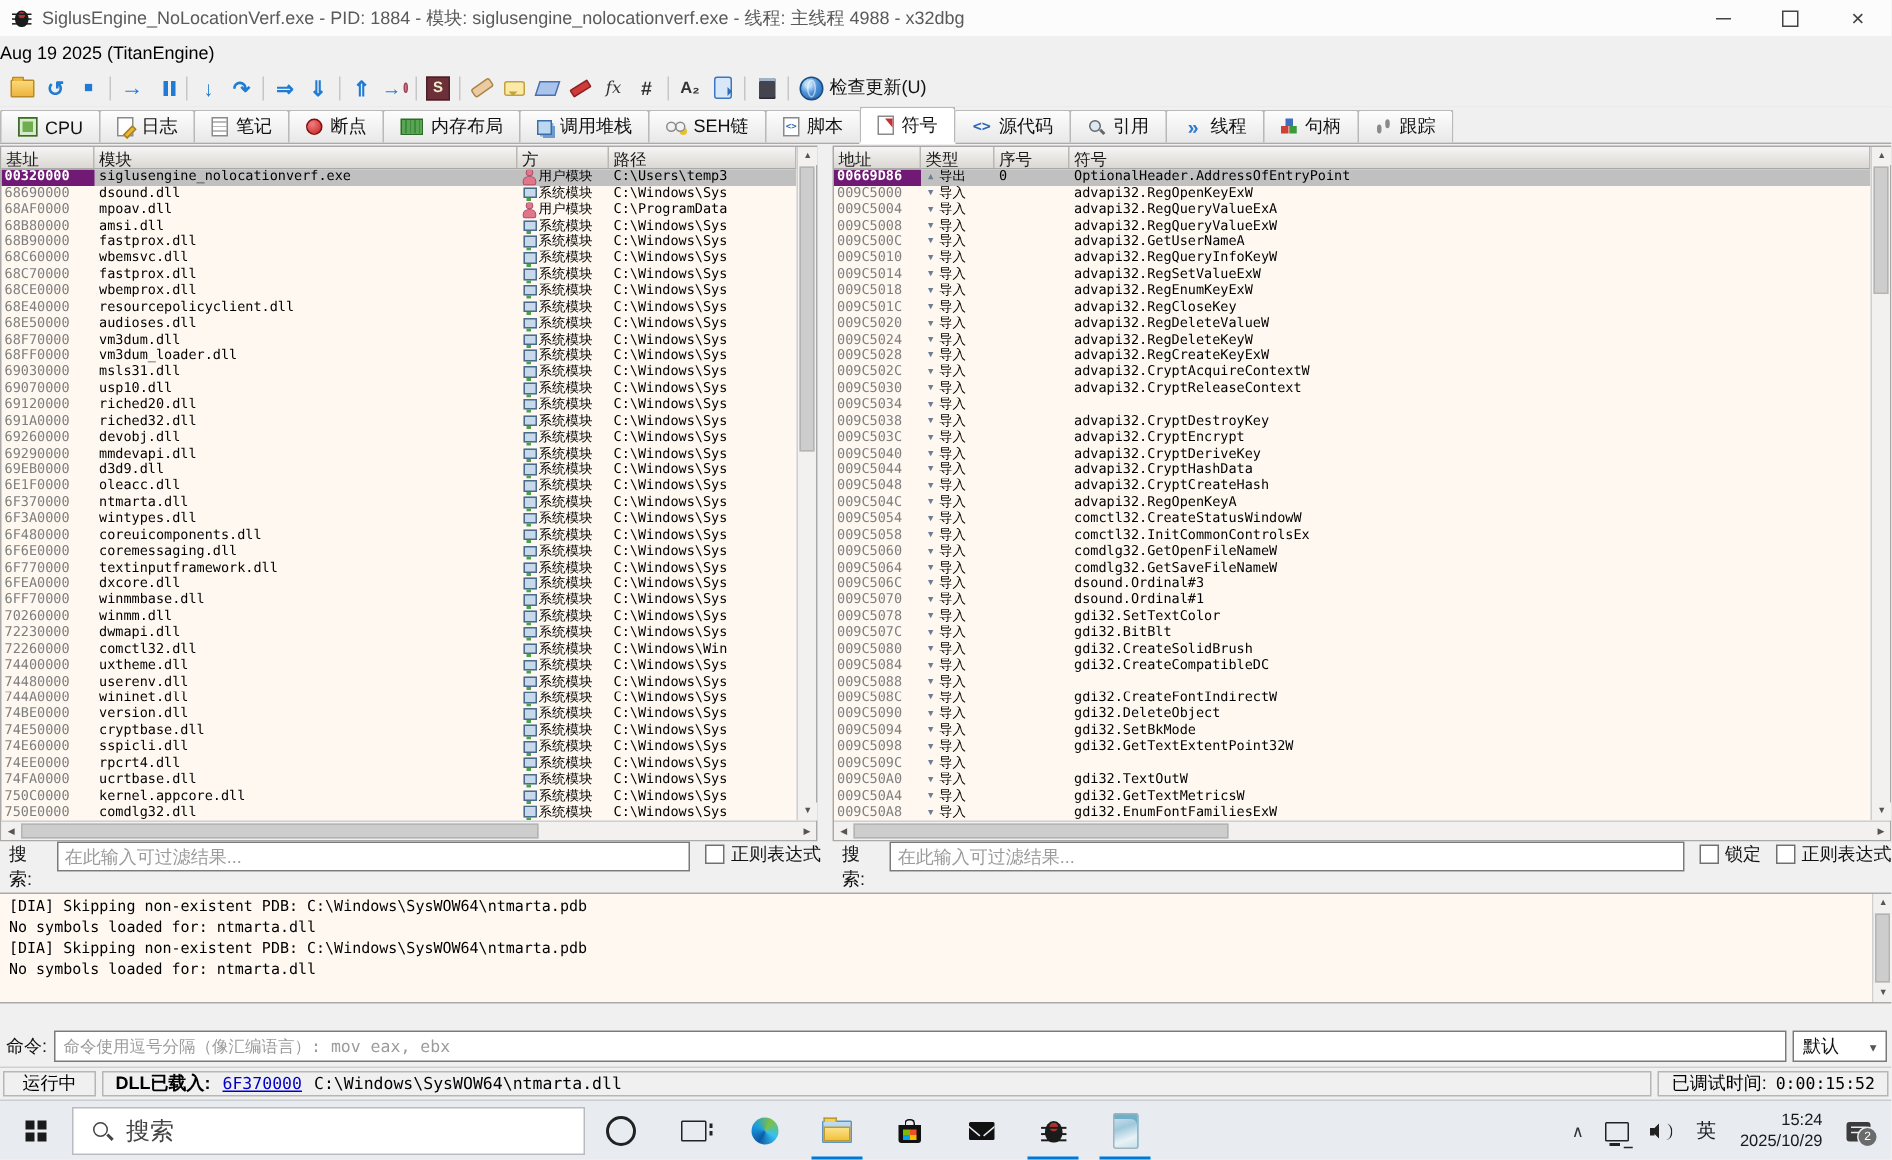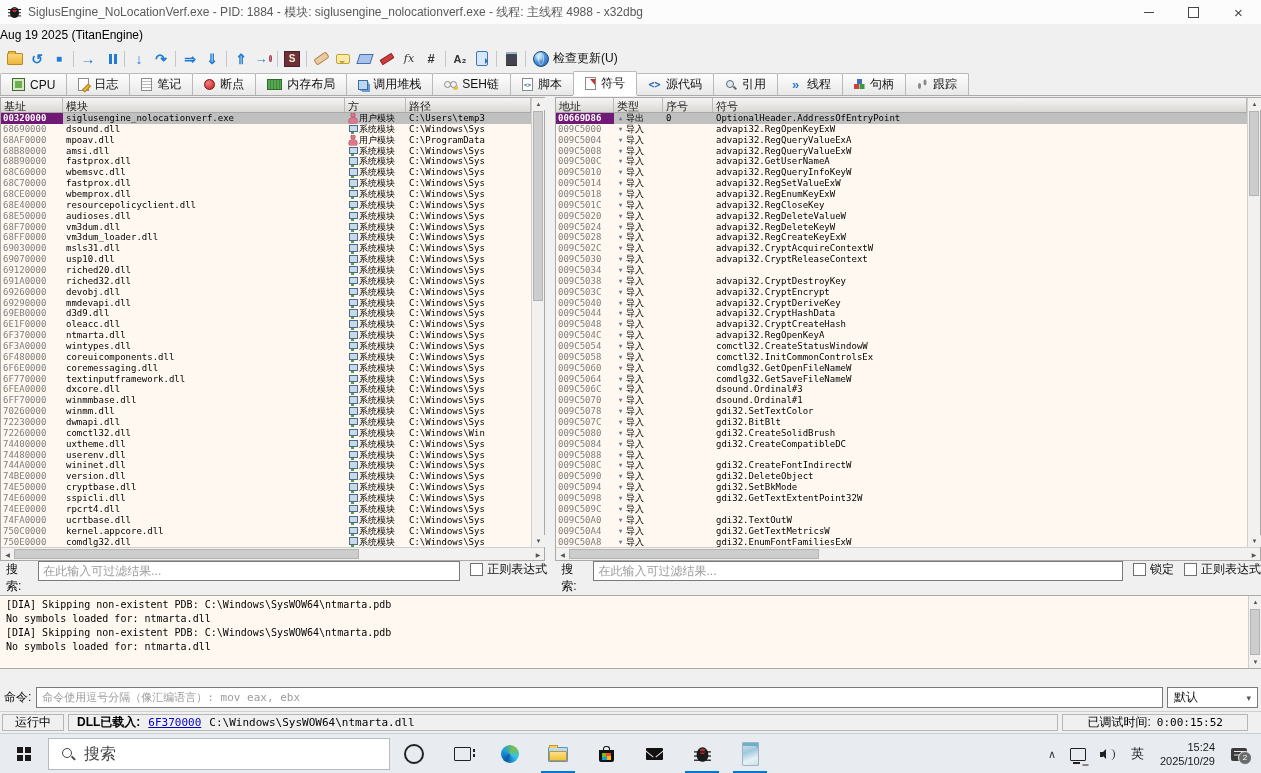--- a/index.html
+++ b/index.html
@@ -149,33 +149,33 @@
            border-top:1px solid #A9A9A9;border-bottom:1px solid #A9A9A9;box-sizing:border-box}
   .loglines{position:absolute;inset:2px 15px 2px 6px;font:10px "DejaVu Sans Mono",monospace;line-height:14px;color:#000;overflow:hidden;white-space:pre}
   .logarea .vscroll{bottom:0;border-left:1px solid #CFCFCF}
 
   
   .cmdrow{position:absolute;top:684px;left:0;right:0;height:27px;background:#F0F0F0;display:flex;align-items:center;font-size:12px;color:#111}
   .cmdrow .lbl{margin:0 5px 0 4px}
   #cmd-input{flex:1;height:21px;border:1px solid #7A7A7A;background:#fff;padding:0 5px;
              font:11px "DejaVu Sans Mono",monospace;box-sizing:border-box}
   #cmd-input::placeholder{color:#9B9B9B}
-  .combo{width:91px;height:21px;border:1px solid #7A7A7A;background:#fff;margin:0 3px 0 4px;display:flex;align-items:center;justify-content:space-between;padding:0 6px;box-sizing:border-box}
+  .combo{width:63px;height:21px;border:1px solid #7A7A7A;background:#fff;margin:0 3px 0 4px;display:flex;align-items:center;justify-content:space-between;padding:0 6px;box-sizing:border-box}
   .combo .chev{font-size:9px;color:#555}
 
   
   .statusbar{position:absolute;top:711px;left:0;right:0;height:21px;background:#F0F0F0;border-top:1px solid #D0D0D0;
              display:flex;align-items:center;font-size:12px;color:#000}
   .seg{border:1px solid #B6B6B6;height:17px;display:flex;align-items:center;box-sizing:border-box}
   .seg-state{margin-left:2px;padding:0 12px}
   .seg-dll{margin-left:4px;flex:1;padding:0 8px;gap:8px}
   .seg-dll b{font-weight:bold}
   .dll-addr{color:#0000C8;text-decoration:underline;font:11px "DejaVu Sans Mono",monospace}
   .dll-path{font:11px "DejaVu Sans Mono",monospace}
-  .seg-time{margin:0 13px 0 4px;padding:0 24px;gap:6px}
+  .seg-time{margin:0 2px 0 4px;padding:0 8px;gap:6px}
   .time-val{font:11px "DejaVu Sans Mono",monospace}
 
   
   .taskbar{position:absolute;top:733px;left:0;right:0;height:40px;background:#E8ECF1;border-top:1px solid #C9CDD2;
            display:flex;align-items:center}
   .tb-item{height:40px;display:flex;align-items:center;justify-content:center;position:relative;flex:none}
   .tb-item.active::after{content:"";position:absolute;bottom:0;left:7px;right:7px;height:3px;background:#0078D7}
   .tb-start{width:48px}
   .start-logo{position:relative;width:15px;height:15px}
   .start-logo::before{content:"";position:absolute;width:6.6px;height:6.6px;background:#1A1A1A;box-shadow:8px 0 #1A1A1A,0 8px #1A1A1A,8px 8px #1A1A1A}

